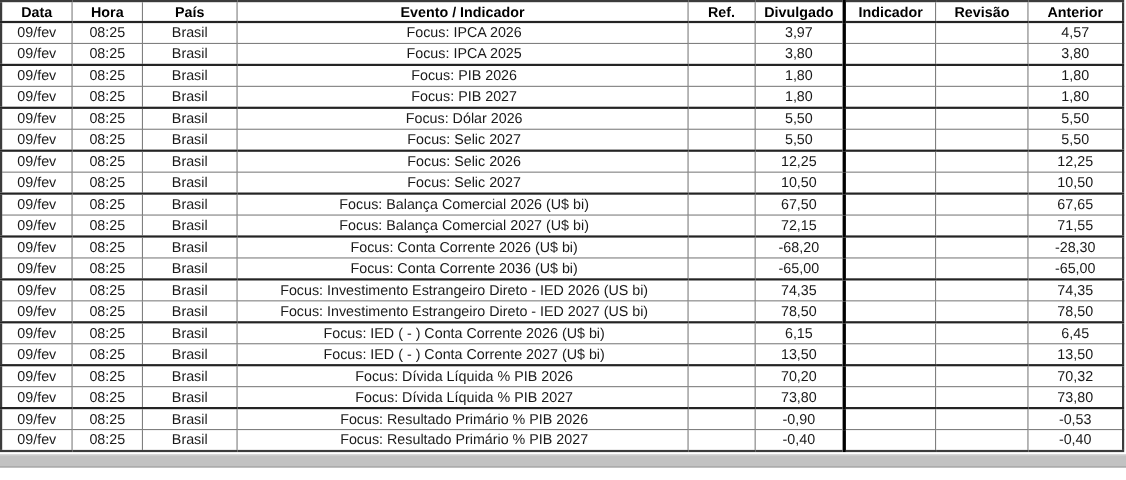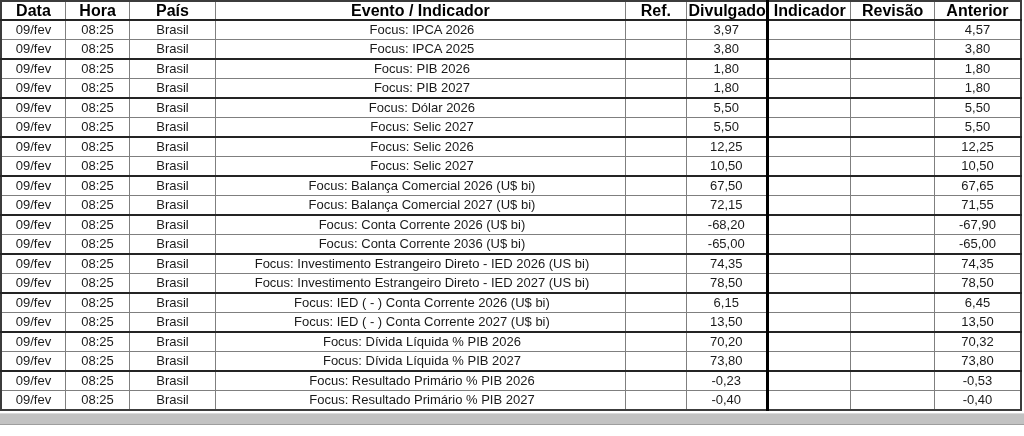--- a/index.html
+++ b/index.html
@@ -21,21 +21,21 @@
     height:18px;
     padding:0 2px;
     overflow:hidden;white-space:nowrap;
     text-align:center;
     line-height:18px;
   }
   th{
     font-weight:bold;color:#000;background:var(--bg);
     border-bottom:2px solid var(--strong);
     border-top:2px solid var(--outer);
-    height:17px;line-height:17px;font-size:16px;
+    height:17px;line-height:17px;font-size:13px;
   }
   td.cell-event{text-align:center;padding-left:5px;}
   th.col-released,td.cell-released{border-right:3px solid var(--heavy);margin-left:36px;}
   tr.pair-end td{border-bottom:2px solid var(--strong);}
   tbody tr:last-child td{border-bottom:2px solid var(--outer);}
   .bottom-bar{
     width:1024px;height:12px;margin-top:2px;
     background:var(--bar);
     border-top:1px solid #d9d9d9;border-bottom:1px solid #9e9e9e;
     box-sizing:border-box;
@@ -182,21 +182,21 @@
   </tr>
       <tr>
     <td class="cell-date">09/fev</td>
     <td class="cell-time">08:25</td>
     <td class="cell-country">Brasil</td>
     <td class="cell-event">Focus: Conta Corrente 2026 (U$ bi)</td>
     <td class="cell-ref"></td>
     <td class="cell-released">-68,20</td>
     <td class="cell-consensus"></td>
     <td class="cell-revision"></td>
-    <td class="cell-previous">-67,90</td>
+    <td class="cell-previous">-28,30</td>
   </tr>
       <tr class="pair-end">
     <td class="cell-date">09/fev</td>
     <td class="cell-time">08:25</td>
     <td class="cell-country">Brasil</td>
     <td class="cell-event">Focus: Conta Corrente 2036 (U$ bi)</td>
     <td class="cell-ref"></td>
     <td class="cell-released">-65,00</td>
     <td class="cell-consensus"></td>
     <td class="cell-revision"></td>
@@ -267,21 +267,21 @@
     <td class="cell-consensus"></td>
     <td class="cell-revision"></td>
     <td class="cell-previous">73,80</td>
   </tr>
       <tr>
     <td class="cell-date">09/fev</td>
     <td class="cell-time">08:25</td>
     <td class="cell-country">Brasil</td>
     <td class="cell-event">Focus: Resultado Primário % PIB 2026</td>
     <td class="cell-ref"></td>
-    <td class="cell-released">-0,23</td>
+    <td class="cell-released">-0,90</td>
     <td class="cell-consensus"></td>
     <td class="cell-revision"></td>
     <td class="cell-previous">-0,53</td>
   </tr>
       <tr class="pair-end">
     <td class="cell-date">09/fev</td>
     <td class="cell-time">08:25</td>
     <td class="cell-country">Brasil</td>
     <td class="cell-event">Focus: Resultado Primário % PIB 2027</td>
     <td class="cell-ref"></td>

